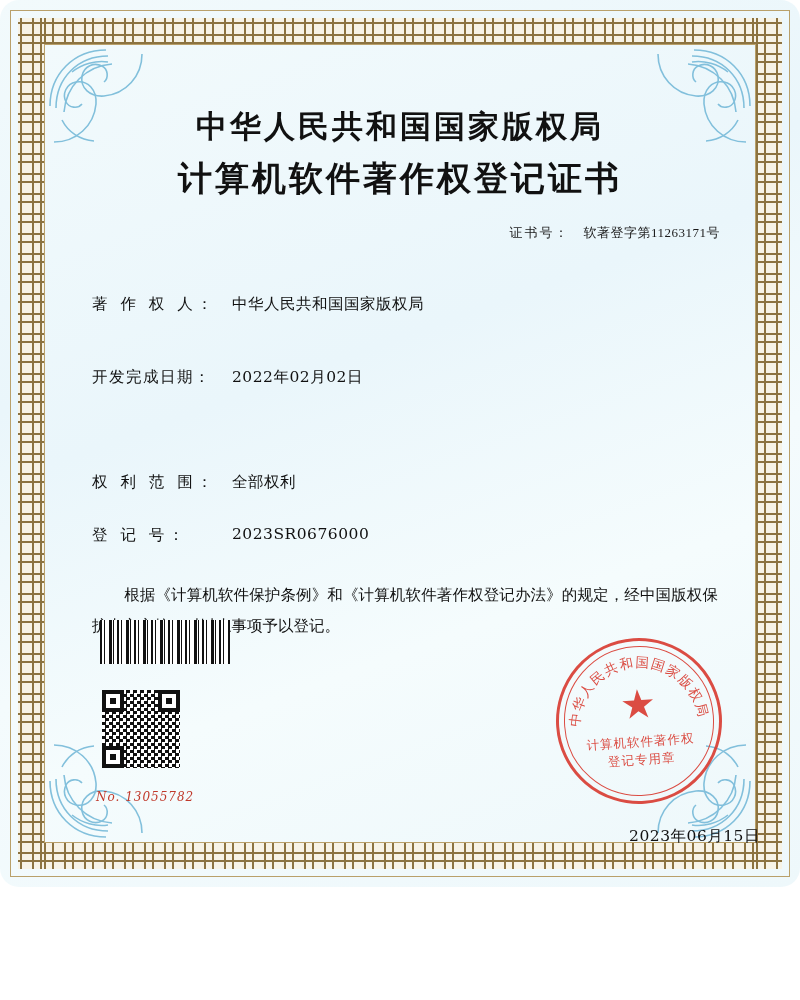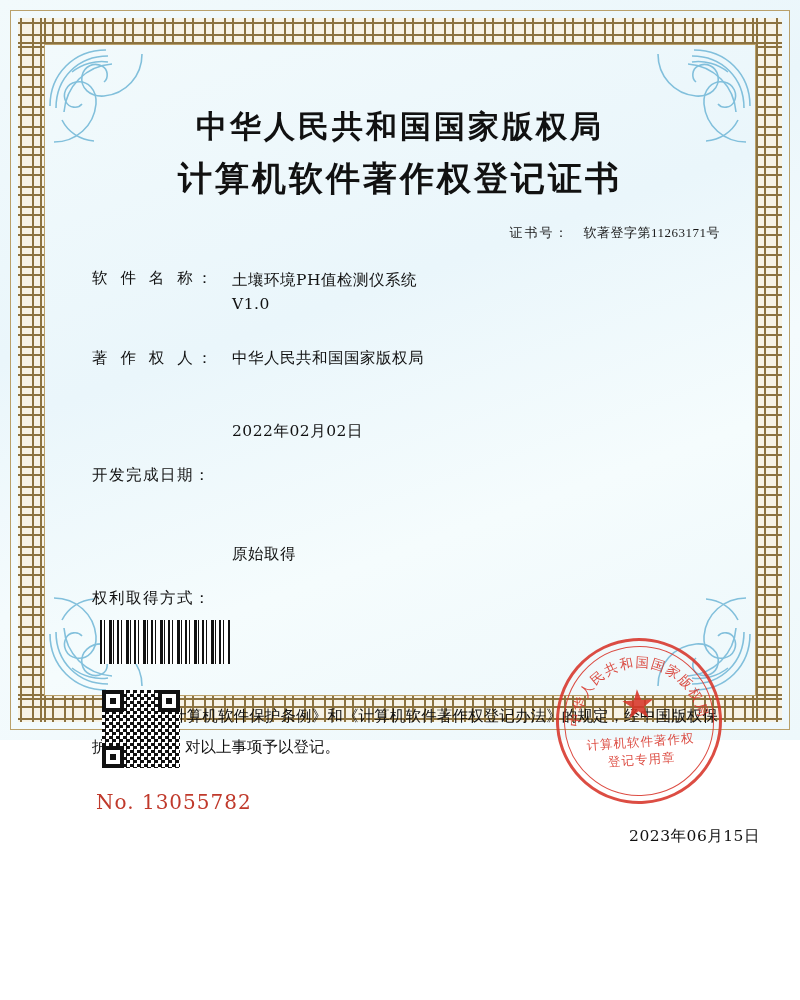--- a/index.html
+++ b/index.html
@@ -10,23 +10,24 @@
   body {
     width: 800px;
     height: 1000px;
     font-family: "Liberation Serif", serif;
     overflow: hidden;
   }
 
   .certificate {
     position: relative;
     width: 800px;
-    height: 740px;
+    height: 887px;
     box-sizing: border-box;
     background: linear-gradient(160deg, #f2fafc 0%, #eaf6fb 35%, #f4fbfd 60%, #eef8fb 100%);
+    border-radius: 19px;
   }
 
   
   .outer-line {
     position: absolute;
     left: 10px; top: 10px; right: 10px; bottom: 10px;
     border: 1px solid #b9a06a;
     box-sizing: border-box;
   }
 
@@ -118,21 +119,21 @@
   }
   .field-label {
     width: 140px;
     flex: 0 0 140px;
     font-size: 15.5px;
     color: #111;
     letter-spacing: 4px;
     white-space: nowrap;
     font-family: "DejaVu Serif", serif;
   }
-  .field-label.tight { letter-spacing: 1.5px; margin-top: 44px; }
+  .field-label.tight { letter-spacing: 1.5px; }
   .field-value {
     font-size: 15.5px;
     color: #111;
     letter-spacing: 0.5px;
     font-family: "DejaVu Serif", serif;
   }
   .field-value .vline {
     display: block;
     line-height: 1.55;
   }
@@ -202,24 +203,25 @@
     background: #111;
   }
   .qr-eye.e1 { left: 0; top: 0; }
   .qr-eye.e2 { right: 0; top: 0; }
   .qr-eye.e3 { left: 0; bottom: 0; }
 
   .serial {
     position: absolute;
     left: 96px;
     top: 790px;
-    font-size: 20px;
+    font-size: 12px;
     color: #c0392b;
     letter-spacing: 1px;
     font-family: "DejaVu Serif", serif;
+    font-style: italic;
   }
 
   .issue-date {
     position: absolute;
     right: 40px;
     top: 826px;
     font-size: 15.5px;
     color: #111;
     letter-spacing: 0.5px;
     font-family: "DejaVu Serif", serif;
@@ -340,57 +342,54 @@
 
     <div class="title-main">中华人民共和国国家版权局</div>
     <div class="title-sub">计算机软件著作权登记证书</div>
 
     <div class="cert-no-row">
       <span class="cert-no-label">证书号：</span><span>软著登字第11263171号</span>
     </div>
 
     <div class="fields">
 
-      <div class="field-row">
-        <div class="field-label">软 件 名 称：</div>
-        <div class="field-value">
-          <span class="vline">土壤环境PH值检测仪系统</span>
-          <span class="vline">V1.0</span>
-        </div>
-      </div>
 
       <div class="group-gap"></div>
 
       <div class="field-row">
         <div class="field-label">著 作 权 人：</div>
         <div class="field-value">中华人民共和国国家版权局</div>
       </div>
 
       <div class="group-gap-lg"></div>
 
       <div class="field-row">
         <div class="field-label tight">开发完成日期：</div>
         <div class="field-value">2022年02月02日</div>
       </div>
 
       <div class="group-gap"></div>
 
 
       <div class="group-gap"></div>
 
+
+      <div class="group-gap"></div>
+
       <div class="field-row">
-        <div class="field-label tight">权利取得方式：</div>
-        <div class="field-value">原始取得</div>
+        <div class="field-label">权 利 范 围：</div>
+        <div class="field-value">全部权利</div>
       </div>
 
       <div class="group-gap"></div>
 
-
-      <div class="group-gap"></div>
-
+      <div class="field-row">
+        <div class="field-label">登 记 号：</div>
+        <div class="field-value">2023SR0676000</div>
+      </div>
 
     </div>
 
     <div class="para">
       <span class="indent"></span><span>根据《计算机软件保护条例》和《计算机软件著作权登记办法》的规定，经中国版权保护中心审核，对以上事项予以登记。</span>
     </div>
 
   </div>
 
   <div class="barcode-wrap">

